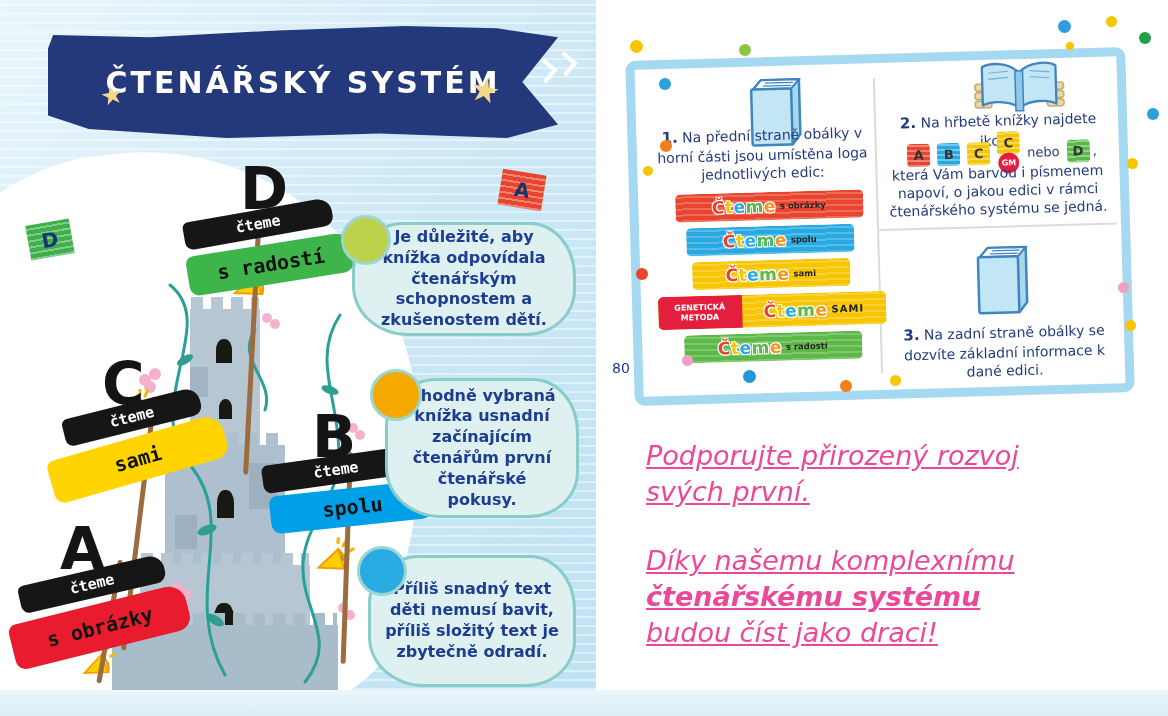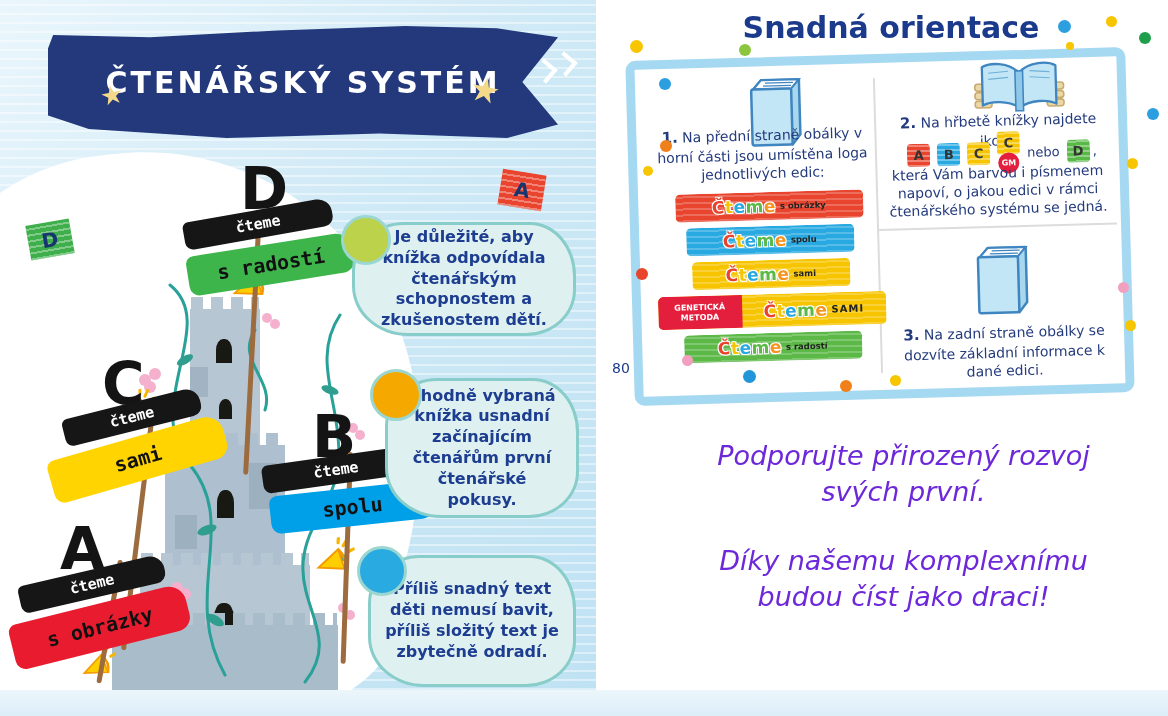--- a/index.html
+++ b/index.html
@@ -146,22 +146,22 @@
   .sp-c2{background-color:#f6c500;}
   .gm-circle{width:21px;height:21px;border-radius:50%;background:#e41f3d;color:#fff;font-size:8px;
     font-weight:bold;display:flex;align-items:center;justify-content:center;margin-top:-2px;}
   .nebo{color:#243b7d;font-size:13px;margin-top:14px;}
   .sp-d{background-color:#58b947;margin-top:10px;}
   .comma{color:#243b7d;font-size:13px;margin-top:14px;margin-left:-4px;}
 
   .page-number{position:absolute;left:16px;top:360px;color:#1b3a8c;font-size:14px;font-weight:normal;z-index:2;}
 
   
-  .bottom-text{position:absolute;left:50px;top:438px;width:515px;text-align:center;color:#6d28d9;
-    font-style:italic;font-size:27px;line-height:1.32;z-index:1;}
+  .bottom-text{position:absolute;left:50px;top:438px;width:515px;color:#ec4899;
+    font-style:italic;font-size:27px;line-height:1.32;z-index:1;text-decoration:underline;}
   .bottom-text .para2{margin-top:34px;}
   .bt-bold{font-weight:bold;}
 
   .dots-layer{position:absolute;left:0;top:0;width:1168px;height:716px;z-index:3;pointer-events:none;}
   .dot{position:absolute;border-radius:50%;}
 
   .footer-strip{position:absolute;left:0;top:690px;width:1168px;height:26px;
     background:linear-gradient(180deg,#ecf6fb,#dcedf8);}
 </style>
 </head>
@@ -322,21 +322,20 @@
       <div class="dot-circle"></div>
       <span>Vhodně vybraná knížka usnadní začínajícím čtenářům první čtenářské pokusy.</span>
     </div>
     <div class="bubble bubble3">
       <div class="dot-circle"></div>
       <span>Příliš snadný text děti nemusí bavit, příliš složitý text je zbytečně odradí.</span>
     </div>
   </div>
 
   <div class="right-panel">
-    <div class="r-title">Snadná orientace</div>
 
     <div class="frame">
       <div class="vdivider"></div>
       <div class="hdivider"></div>
 
       <svg class="book-icon book1" width="60" height="78" viewBox="0 0 60 76">
         <path d="M10 14 L18 5 L56 5 L56 60 L48 70 Z" fill="#a8d8ee" stroke="#3f85c0" stroke-width="2.5" stroke-linejoin="round"></path>
         <path d="M10 14 L18 5 L56 5 L48 14 Z" fill="#ffffff" stroke="#3f85c0" stroke-width="2"></path>
         <line x1="22" y1="8" x2="50" y2="8" stroke="#3f85c0" stroke-width="1.2"></line>
         <line x1="20" y1="11" x2="48" y2="11" stroke="#3f85c0" stroke-width="1.2"></line>
@@ -421,20 +420,21 @@
 
     <div class="page-number">80</div>
 
     <div class="bottom-text">
       <div class="para1">
         <div>Podporujte přirozený rozvoj</div>
         <div>svých první.</div>
       </div>
       <div class="para2">
         <div>Díky našemu komplexnímu</div>
+        <div class="bt-bold">čtenářskému systému</div>
         <div>budou číst jako draci!</div>
       </div>
     </div>
   </div>
 
   <div class="dots-layer" id="dots-layer">
       <div class="dot" style="left: 630px; top: 40px; width: 13px; height: 13px; background: rgb(247, 198, 0);"></div>
       <div class="dot" style="left: 739px; top: 44px; width: 12px; height: 12px; background: rgb(140, 198, 63);"></div>
       <div class="dot" style="left: 659px; top: 78px; width: 12px; height: 12px; background: rgb(43, 159, 224);"></div>
       <div class="dot" style="left: 1058px; top: 20px; width: 13px; height: 13px; background: rgb(43, 159, 224);"></div>

